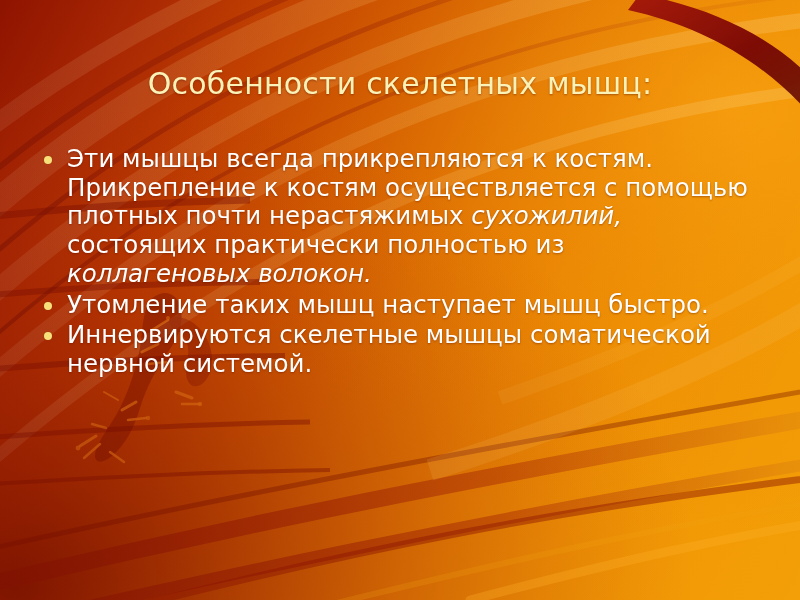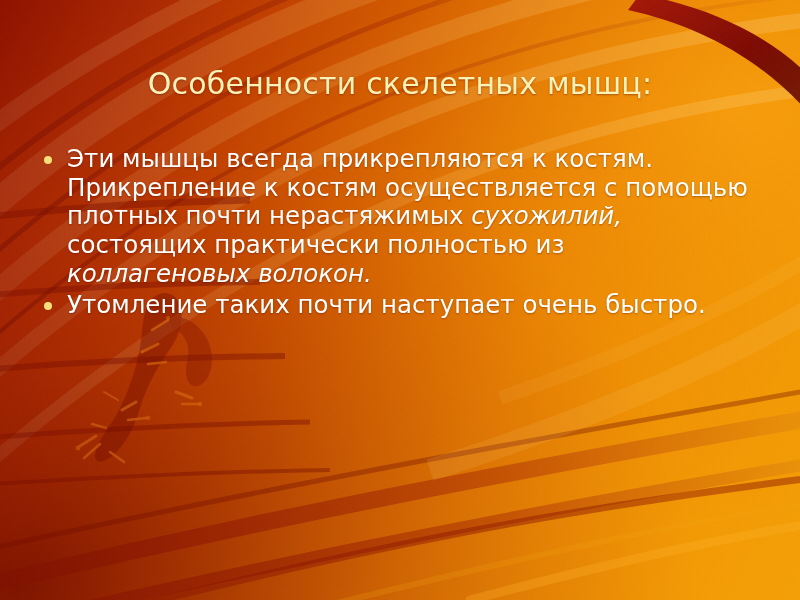--- a/index.html
+++ b/index.html
@@ -231,19 +231,23 @@
     <li class="bullet-item">
       <span class="bullet-marker"></span>
       <span class="bullet-text">
         <span>Эти мышцы всегда прикрепляются к костям. Прикрепление к костям осуществляется с помощью плотных почти нерастяжимых </span><span class="em-term">сухожилий,</span><span> состоящих практически полностью из </span><span class="em-term">коллагеновых волокон.</span>
       </span>
     </li>
 
 
     <li class="bullet-item">
       <span class="bullet-marker"></span>
-      <span class="bullet-text">Утомление таких почти наступает очень быстро.</span>
+      <span class="bullet-text">Утомление таких мышц наступает мышц быстро.</span>
     </li>
 
+    <li class="bullet-item">
+      <span class="bullet-marker"></span>
+      <span class="bullet-text">Иннервируются скелетные мышцы соматической нервной системой.</span>
+    </li>
 
   </ul>
 
 </div>
 
 </body></html>

